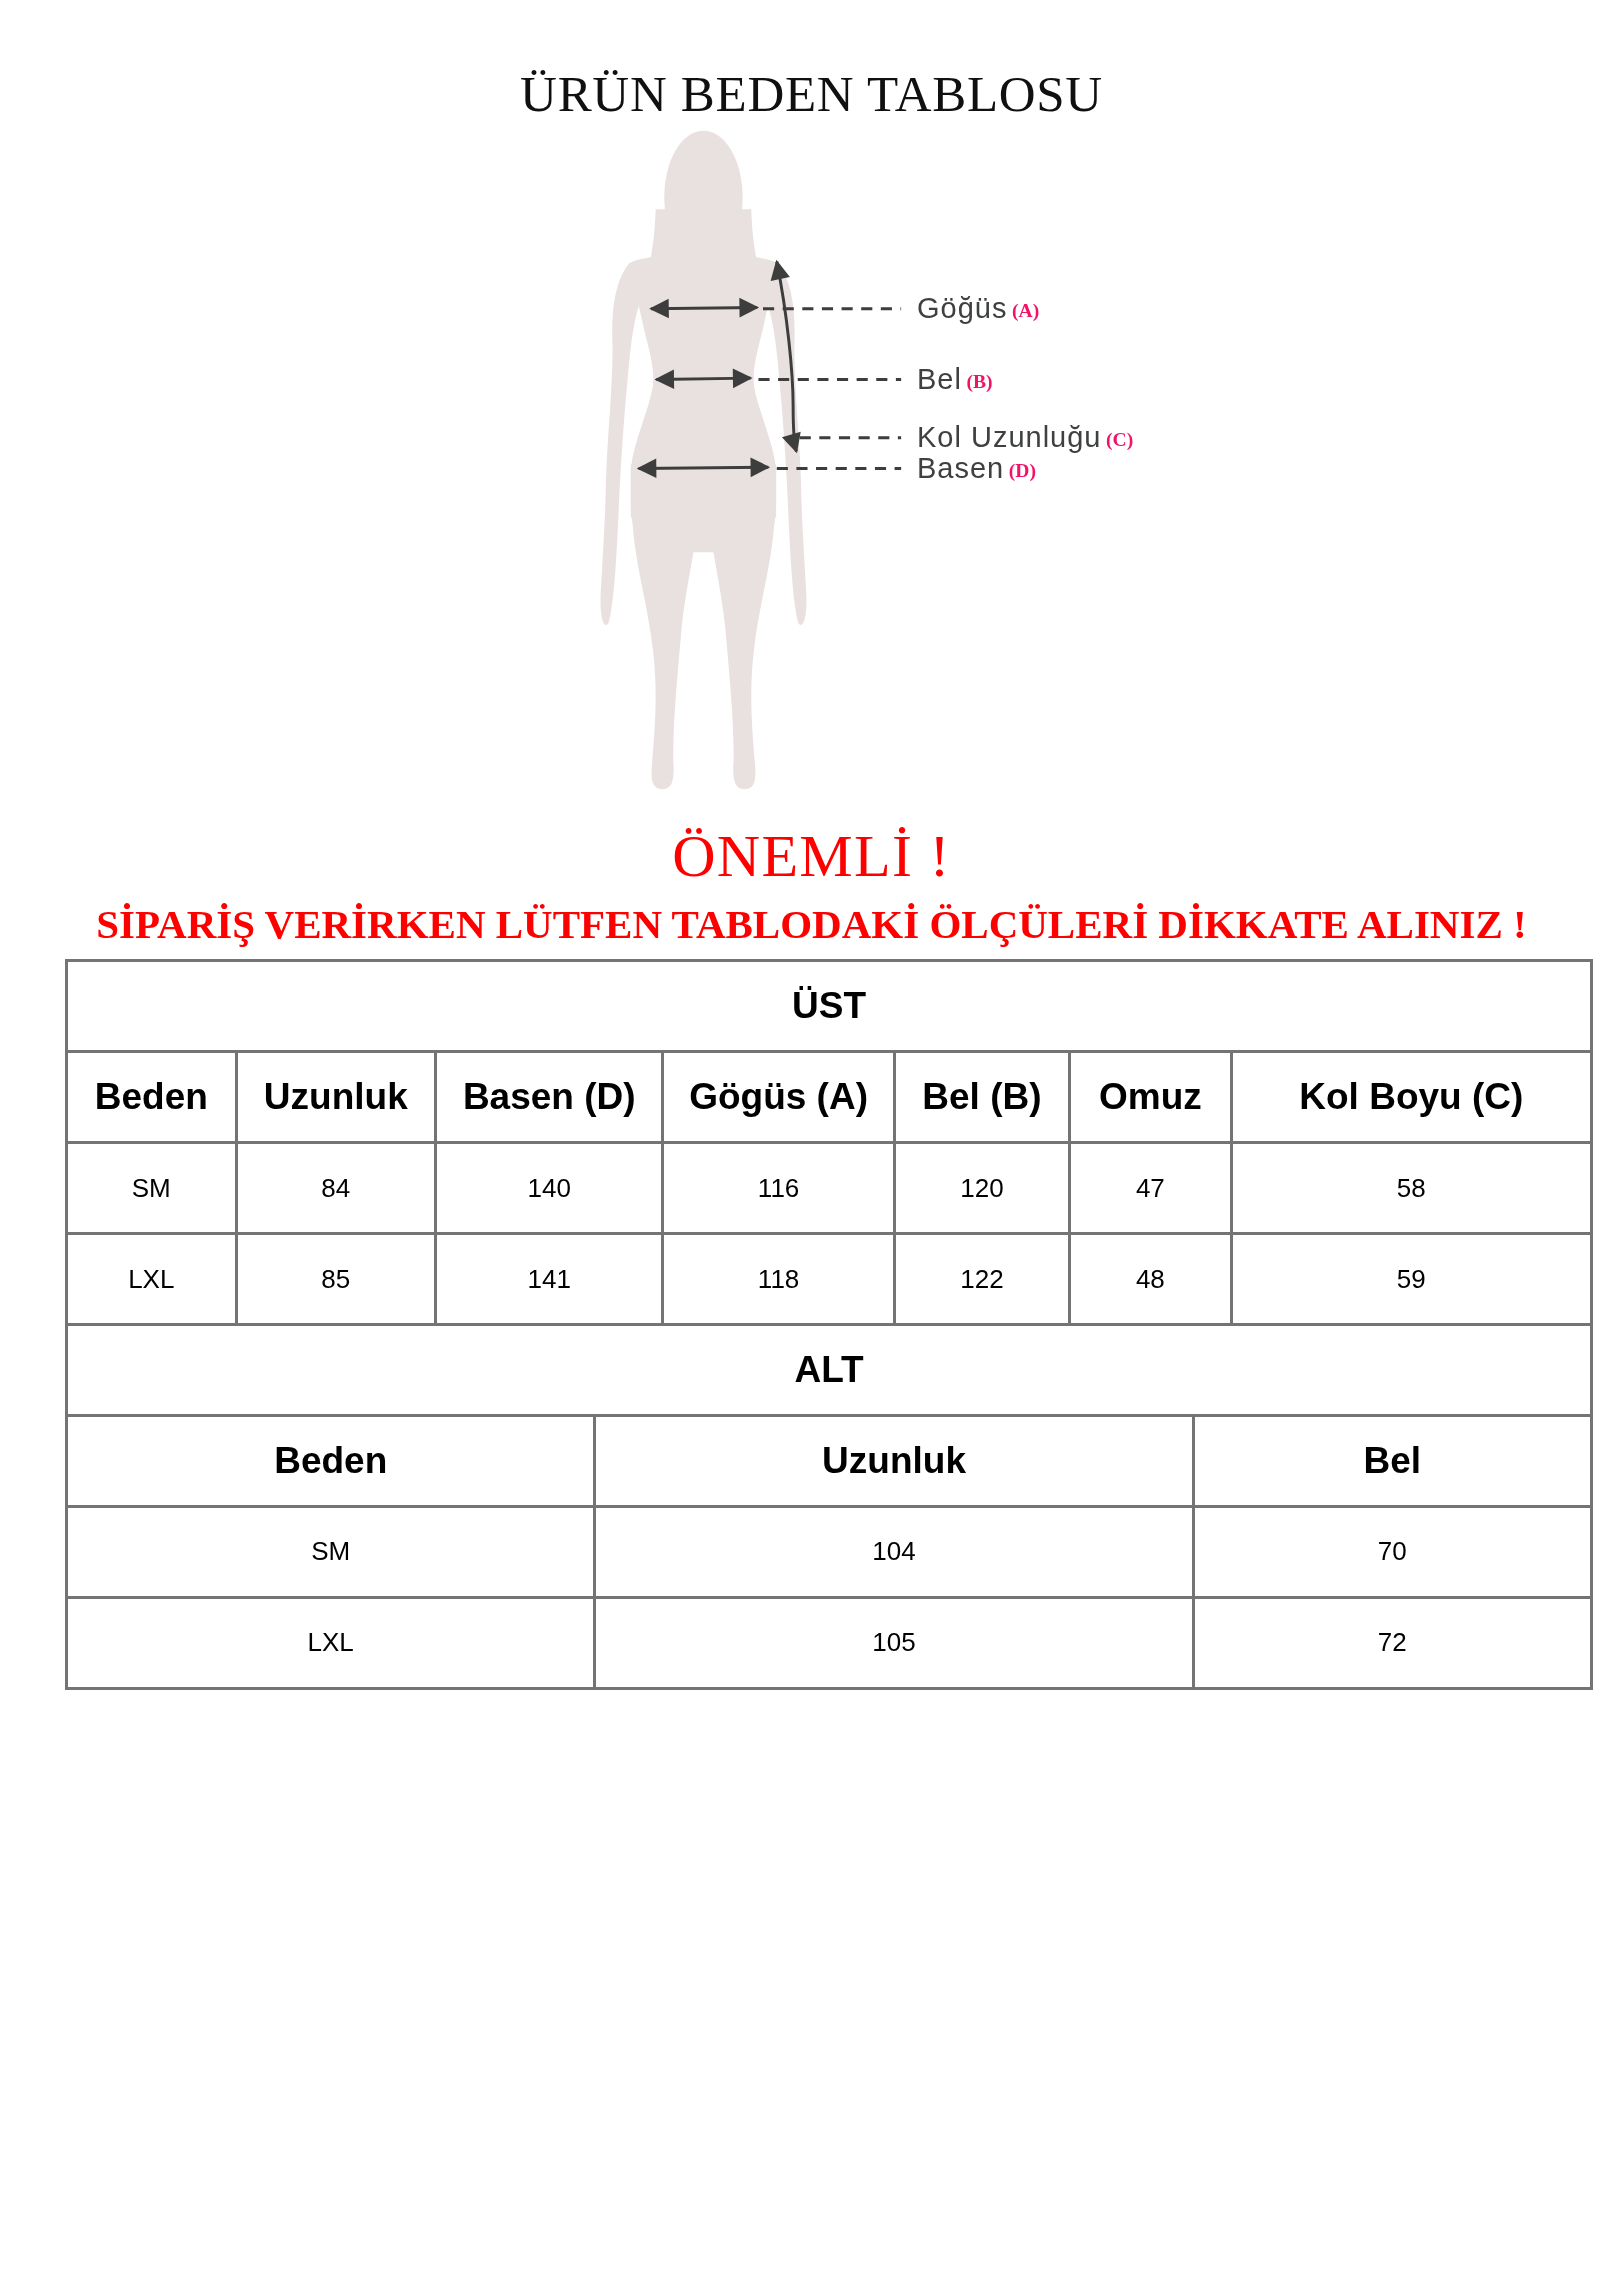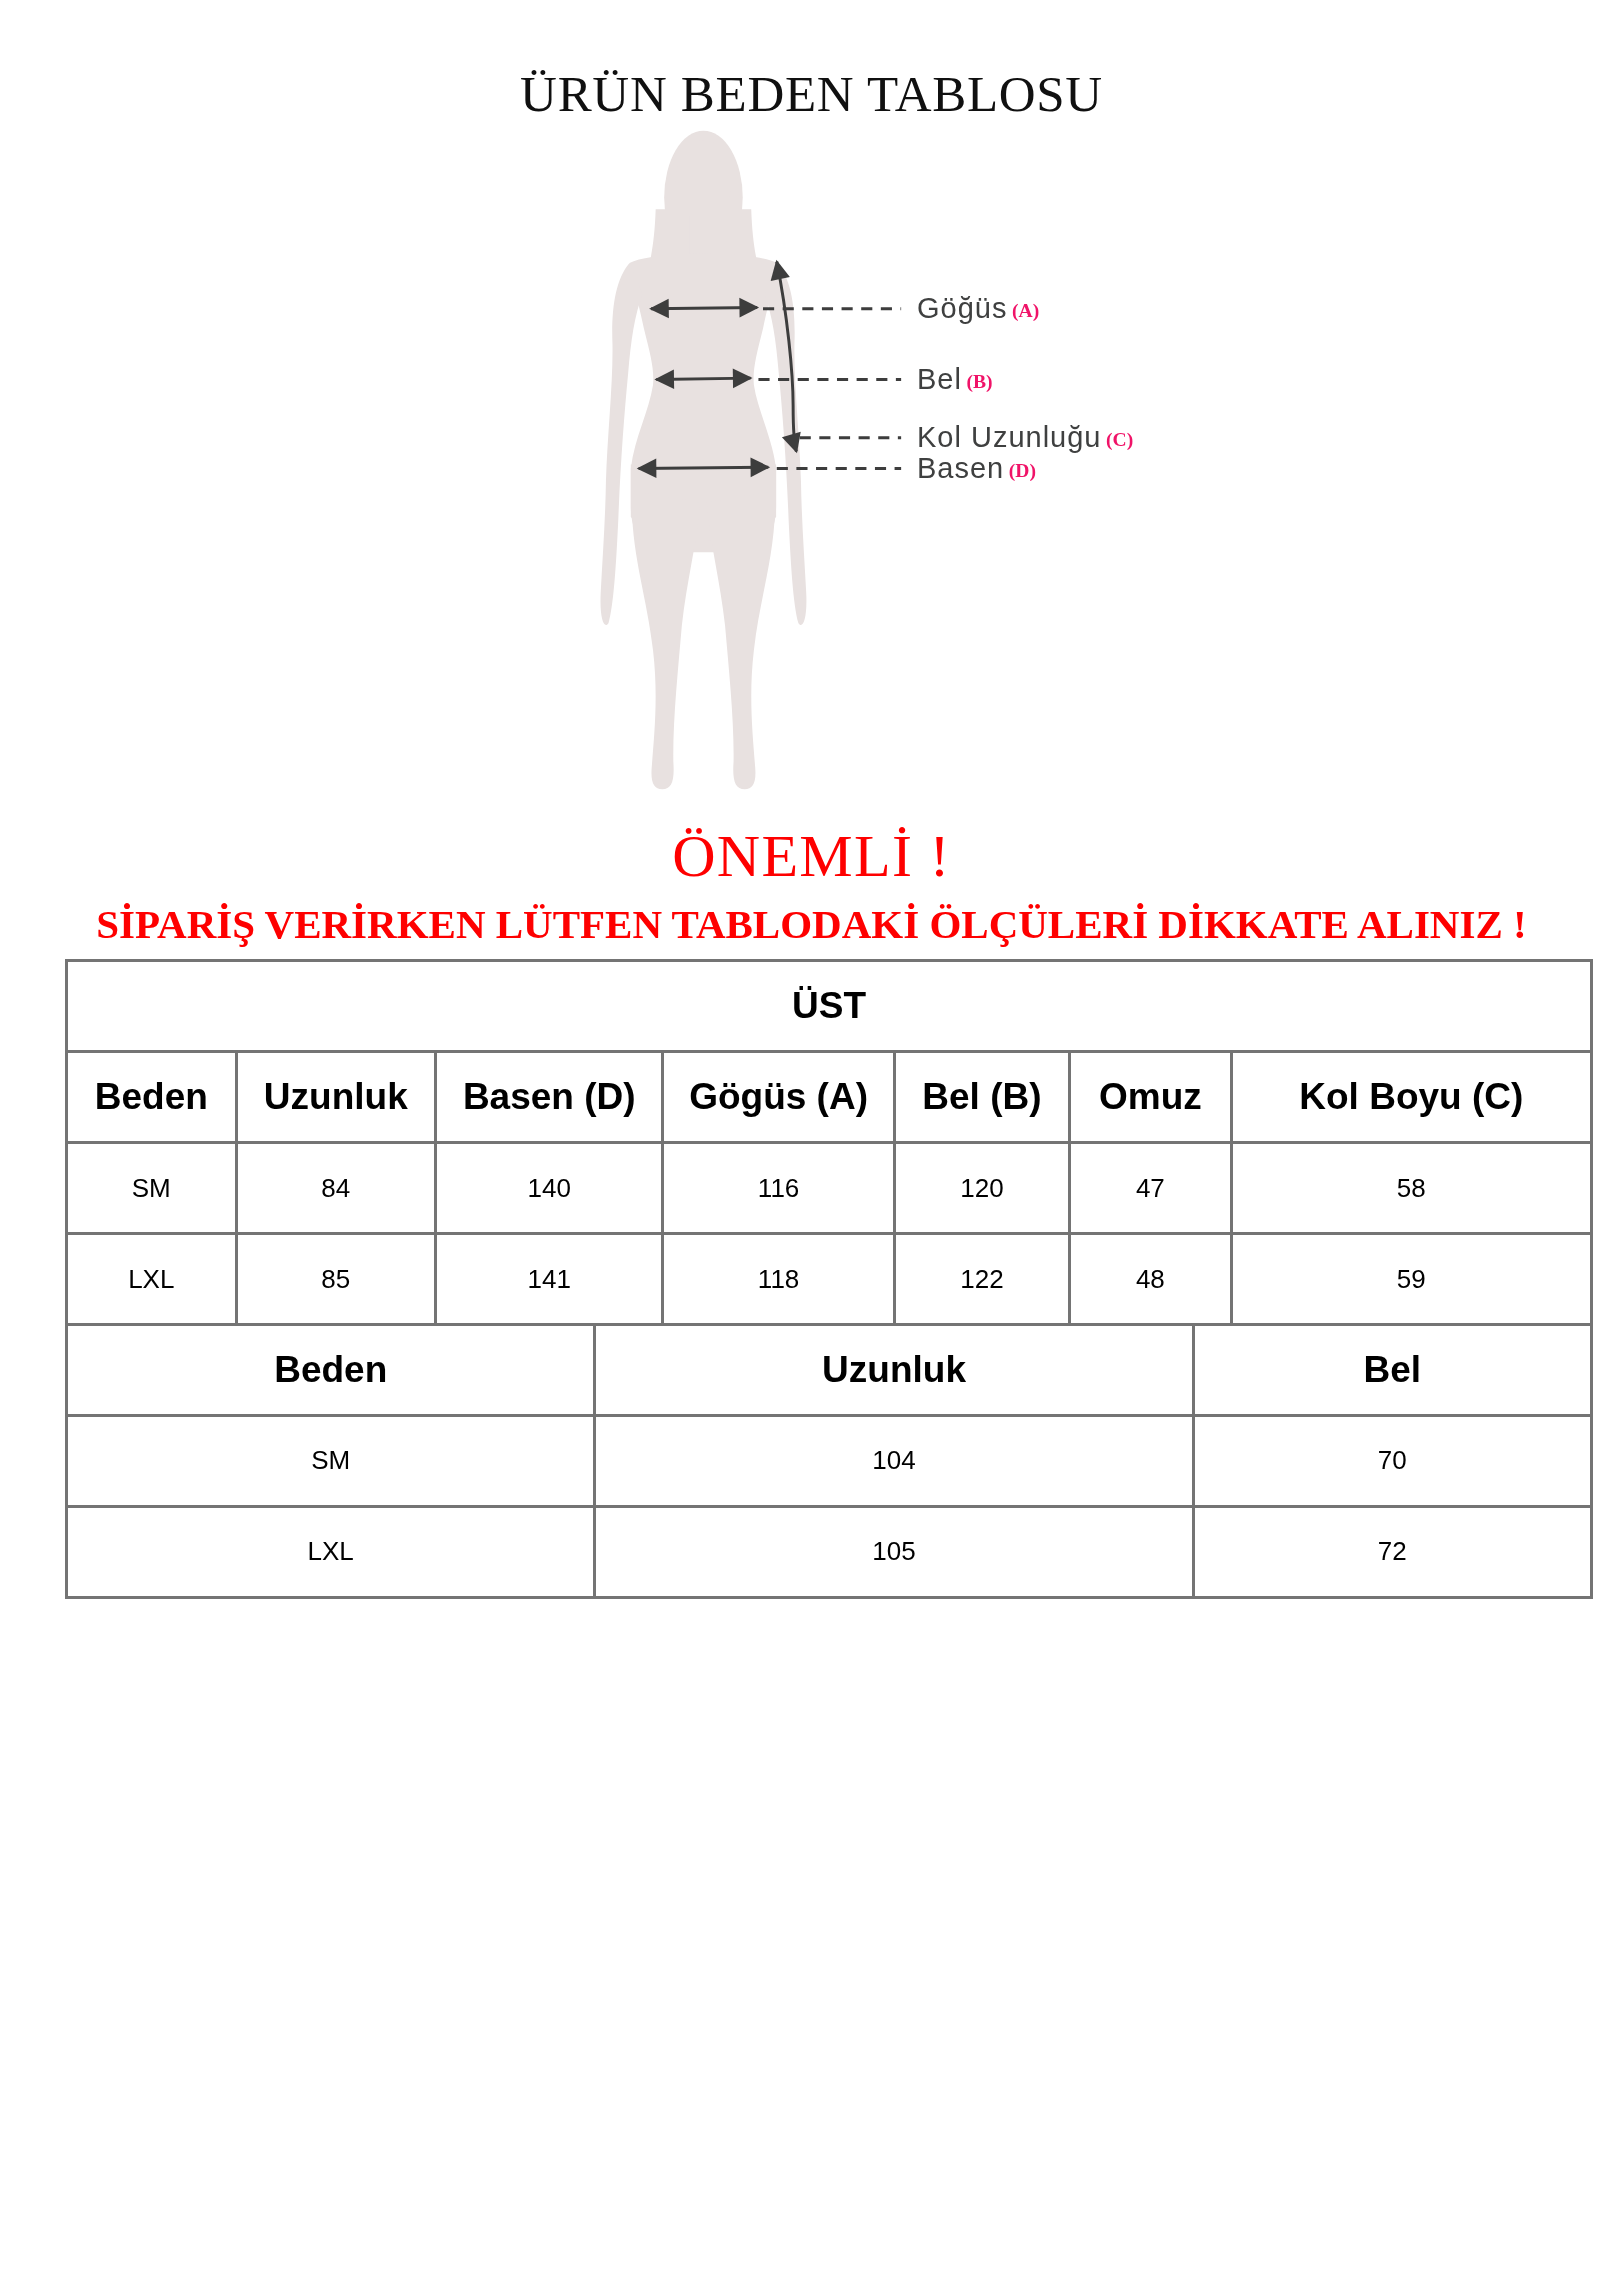--- a/index.html
+++ b/index.html
@@ -201,20 +201,23 @@
   </tbody>
     </table>
 
   <table class="size t2">
     <colgroup>
       <col style="width:34.65%">
         <col style="width:39.23%">
         <col style="width:26.12%">
     </colgroup>
     <tbody>
+        <tr class="row">
+      <td colspan="3" class="section">ALT</td>
+    </tr>
     <tr class="row">
       <td class="hcell">Beden</td>
       <td class="hcell">Uzunluk</td>
       <td class="hcell">Bel</td>
     </tr>
     <tr class="row">
       <td class="dcell">SM</td>
       <td class="dcell">104</td>
       <td class="dcell">70</td>
     </tr>

